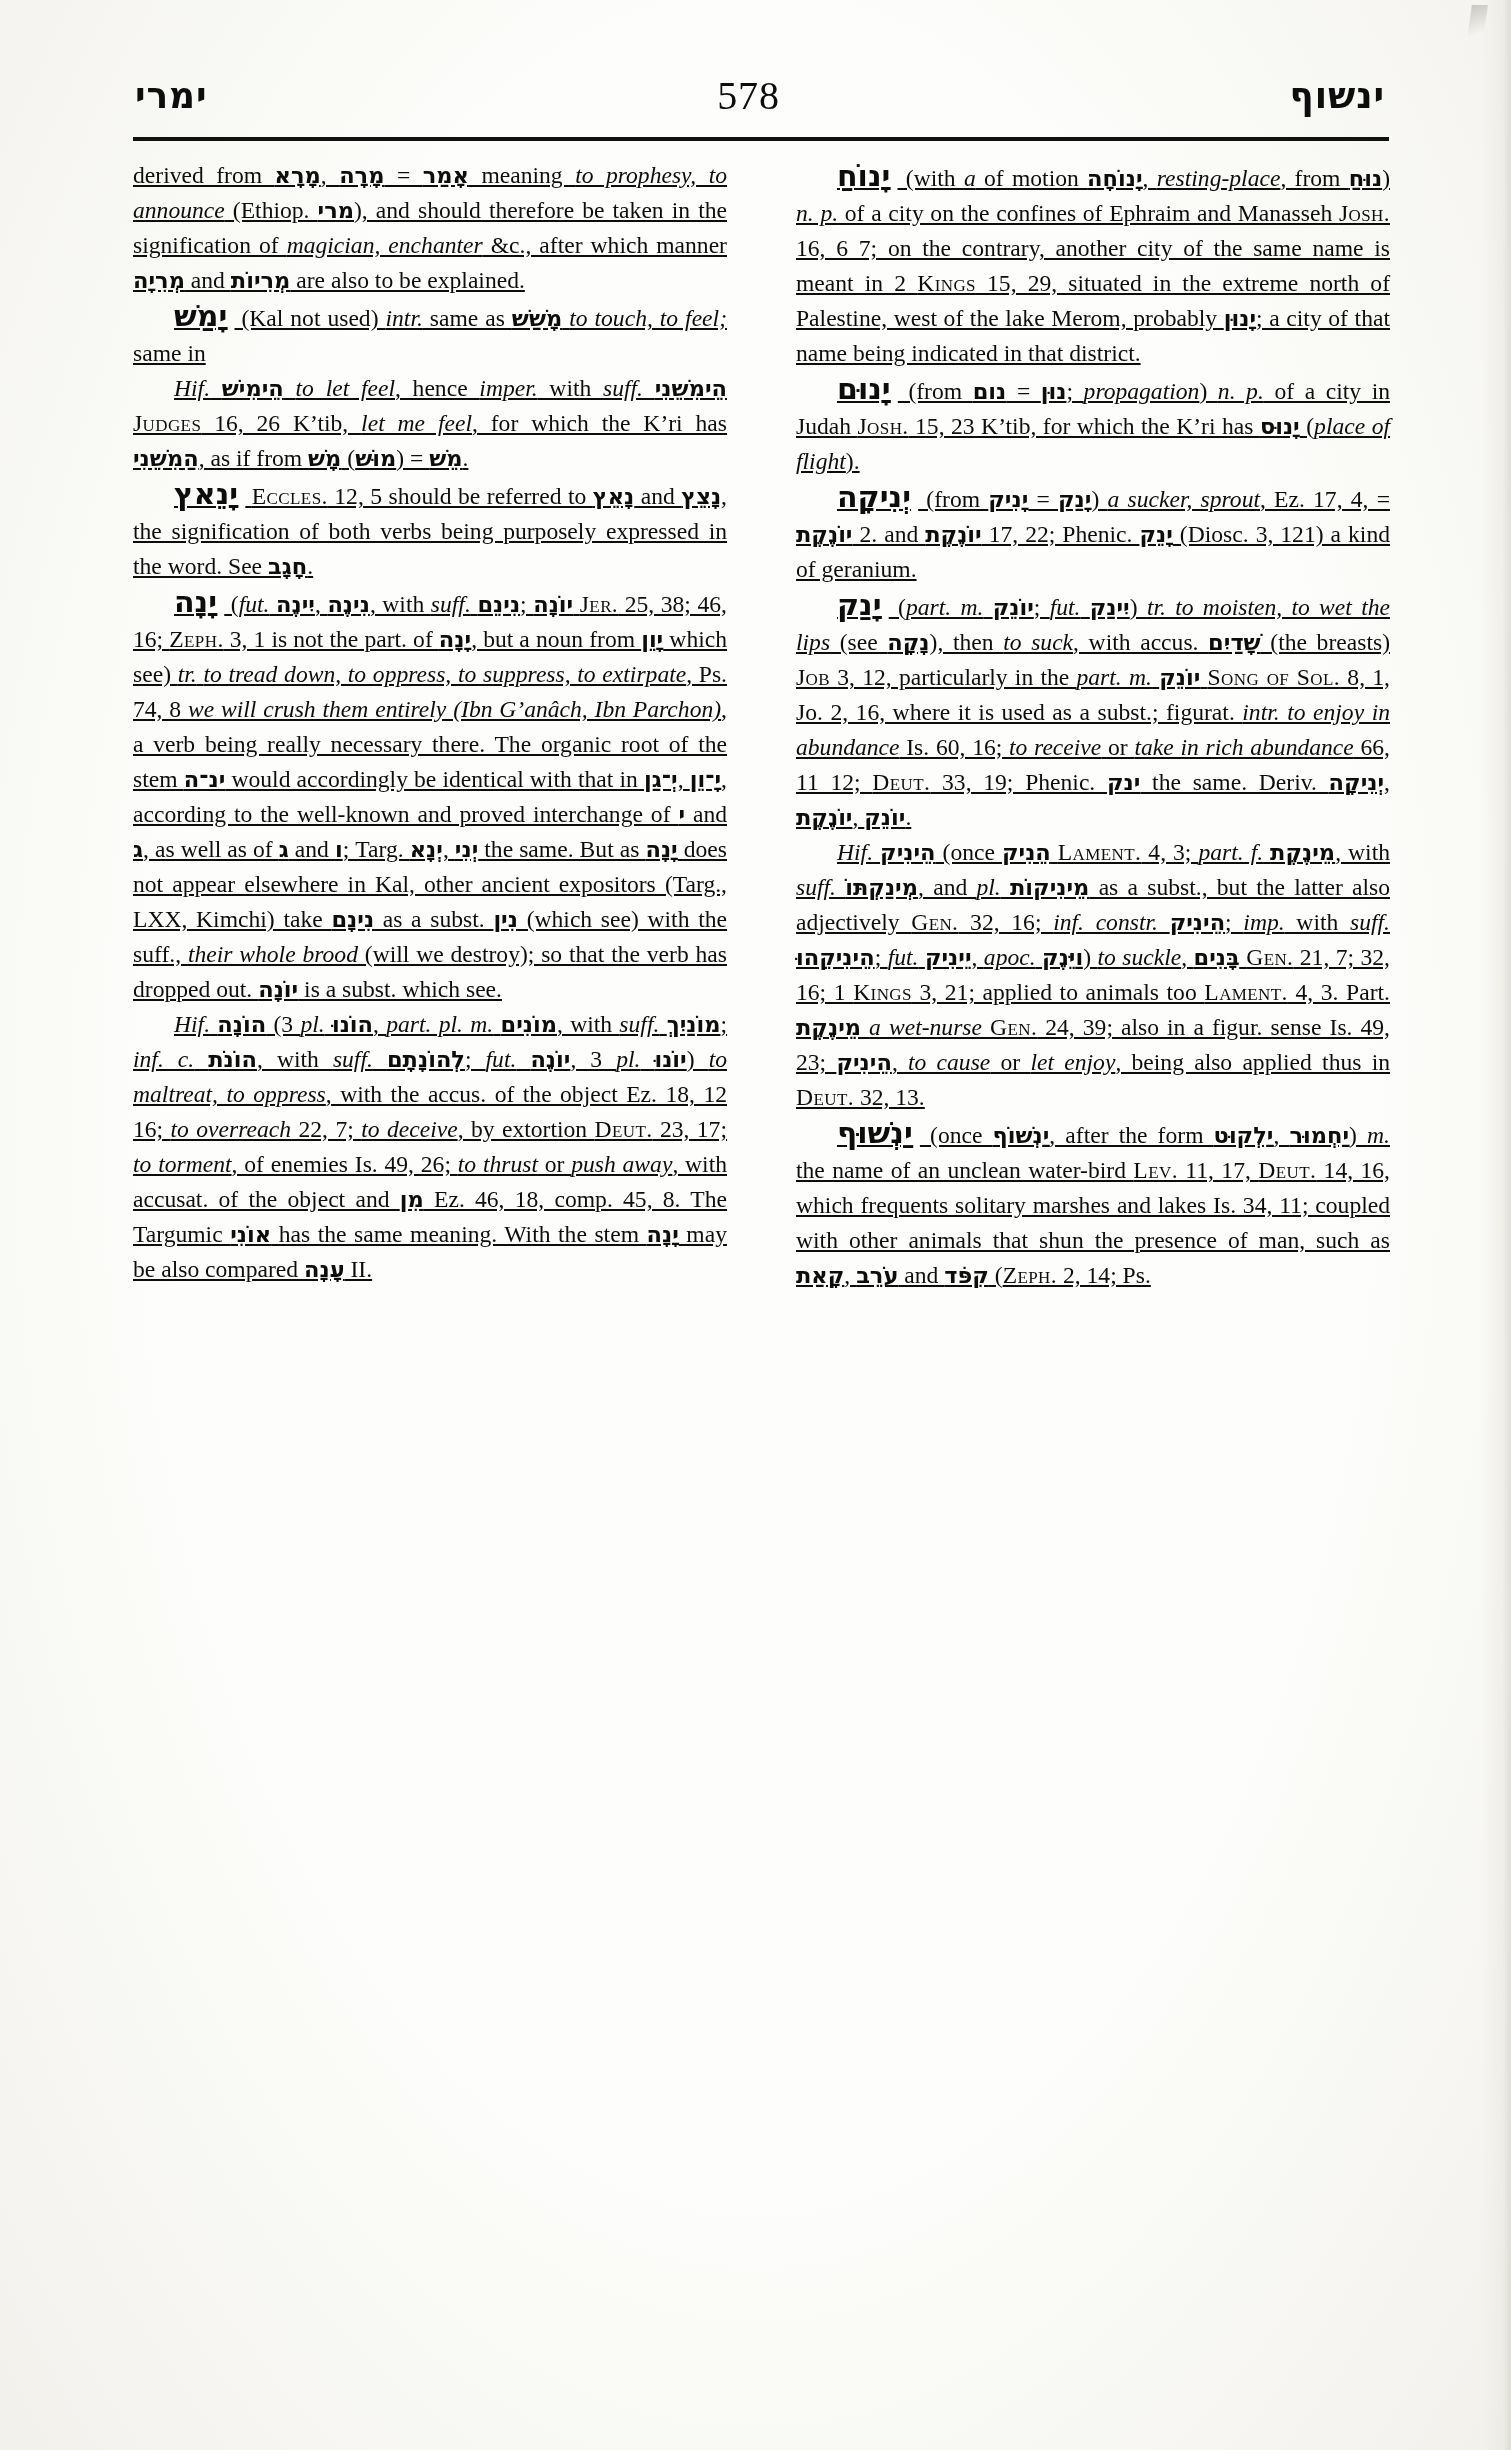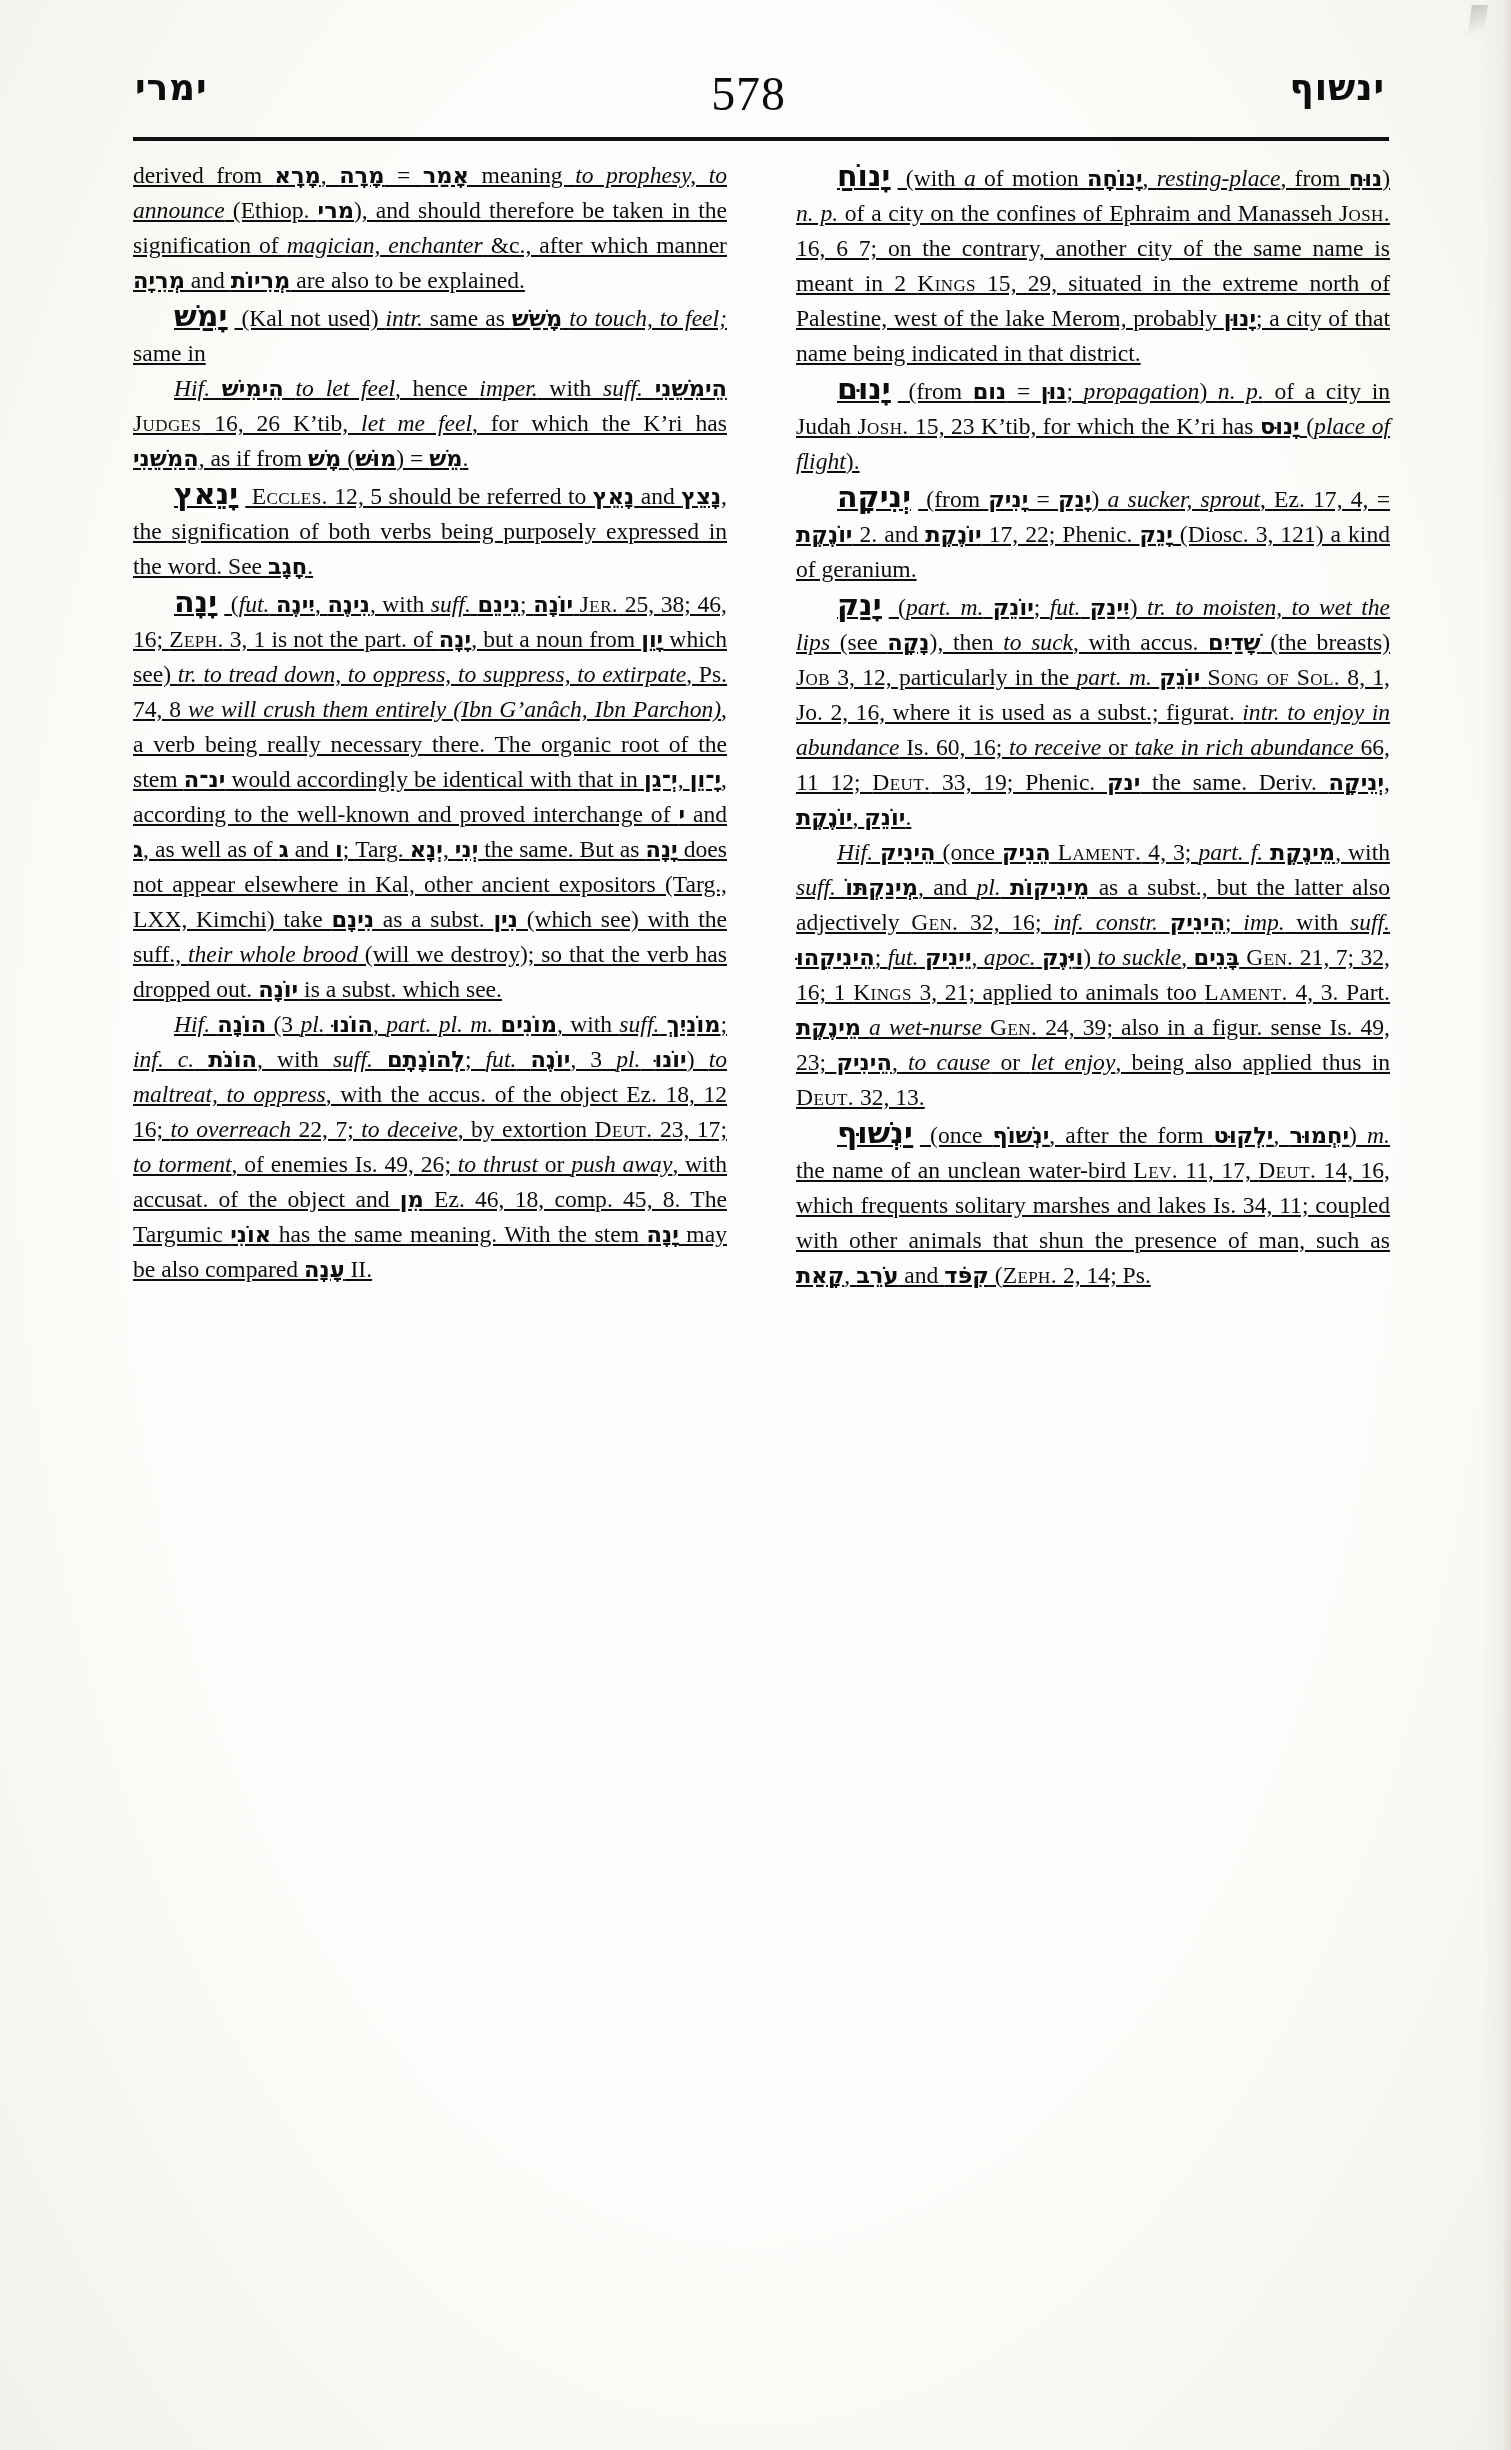--- a/index.html
+++ b/index.html
@@ -45,33 +45,33 @@
   }
 
   
   .running-head {
     position: absolute;
     top: 70px;
     left: 135px;
     width: 1250px;
     height: 52px;
     display: flex;
-    align-items: flex-start;
+    align-items: center;
     justify-content: space-between;
   }
   .head-heb {
     font-size: 36px;
     font-weight: 700;
     letter-spacing: 0.9px;
     line-height: 1;
     direction: rtl;
     font-family: "DejaVu Sans", "Liberation Sans", sans-serif;
   }
   .head-page {
-    font-size: 48px;
+    font-size: 40px;
     font-weight: 400;
     line-height: 1;
     letter-spacing: 0.9px;
   }
 
   .rule {
     position: absolute;
     top: 137px;
     left: 133px;
     width: 1256px;

